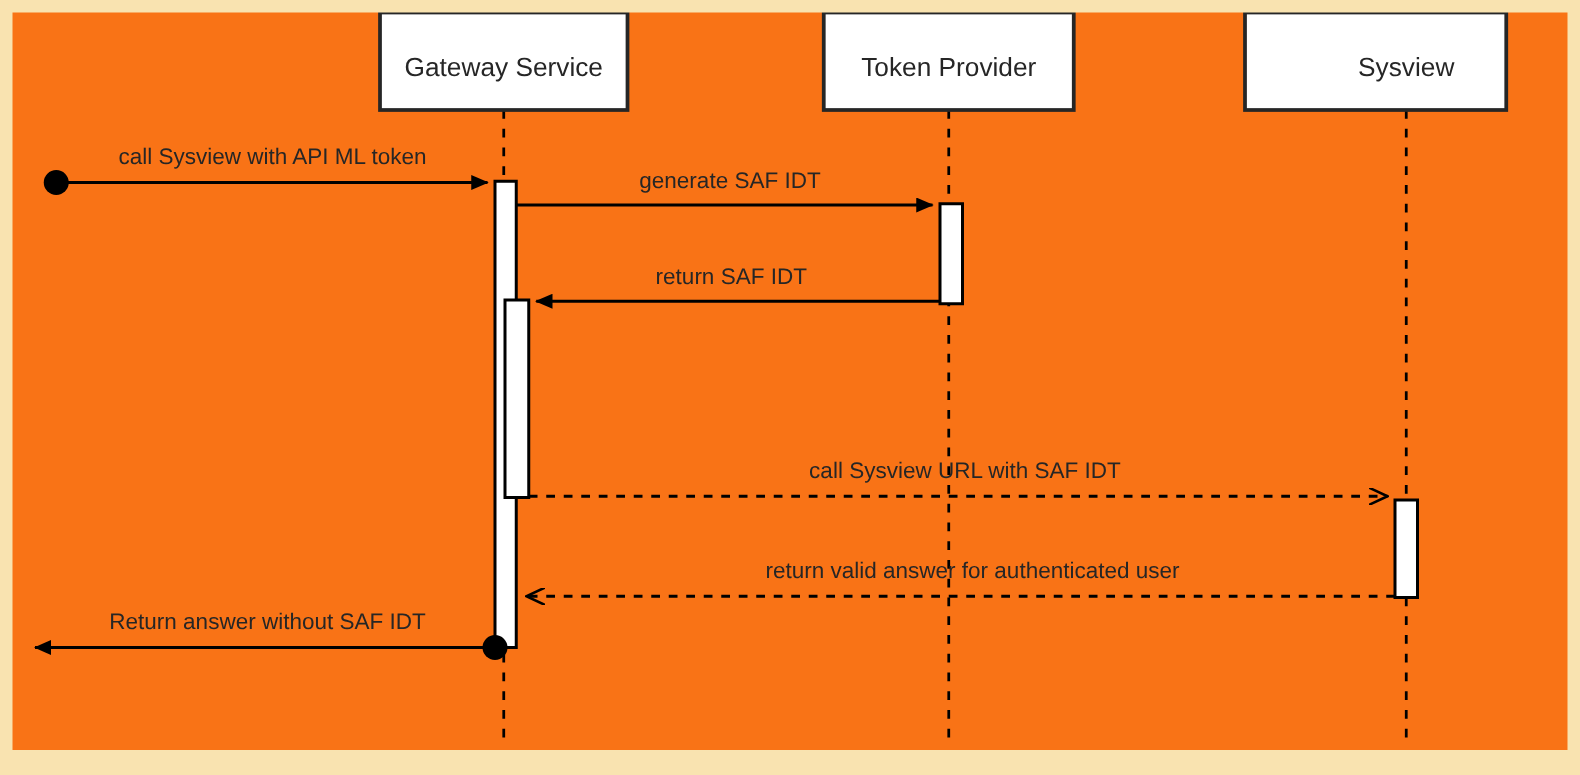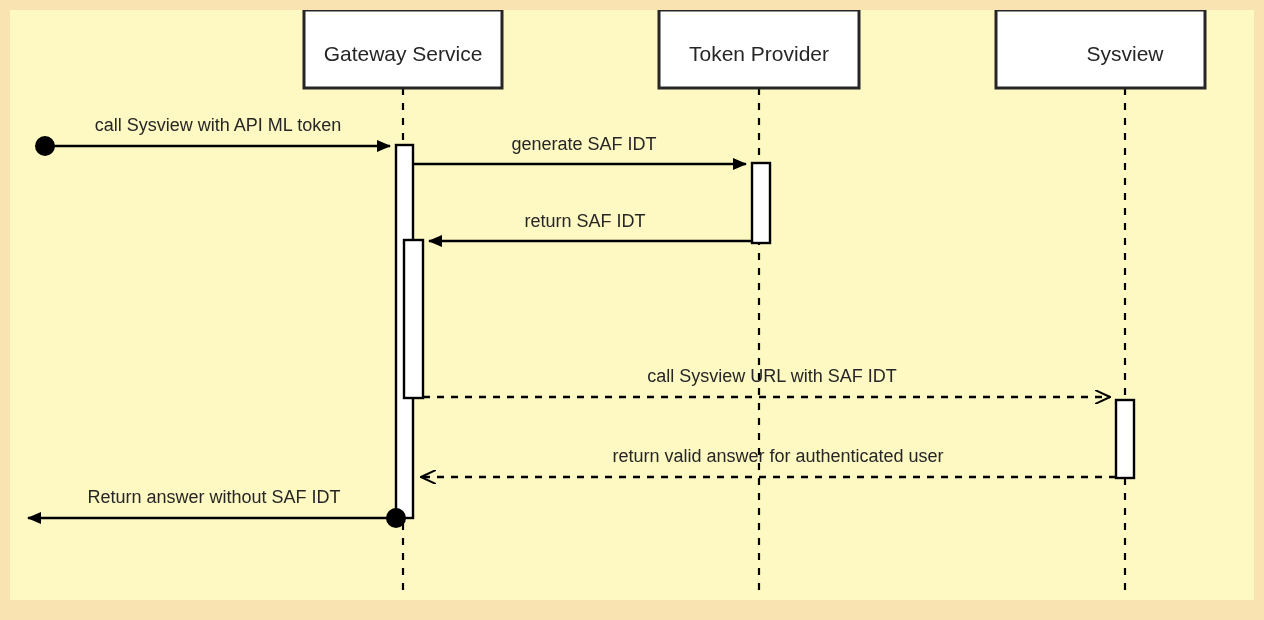--- a/index.html
+++ b/index.html
@@ -8,21 +8,21 @@
     padding: 0;
     background: #ffffff;
   }
   body {
     font-family: "Liberation Sans", sans-serif;
   }
   #canvas-wrap {
     position: relative;
     width: 1264px;
     height: 620px;
-    background: #fef9c3;
+    background: #f97316;
     overflow: hidden;
   }
   
   #frame-border {
     position: absolute;
     left: 0; top: 0;
     width: 1264px;
     height: 620px;
     box-sizing: border-box;
     border-style: solid;

